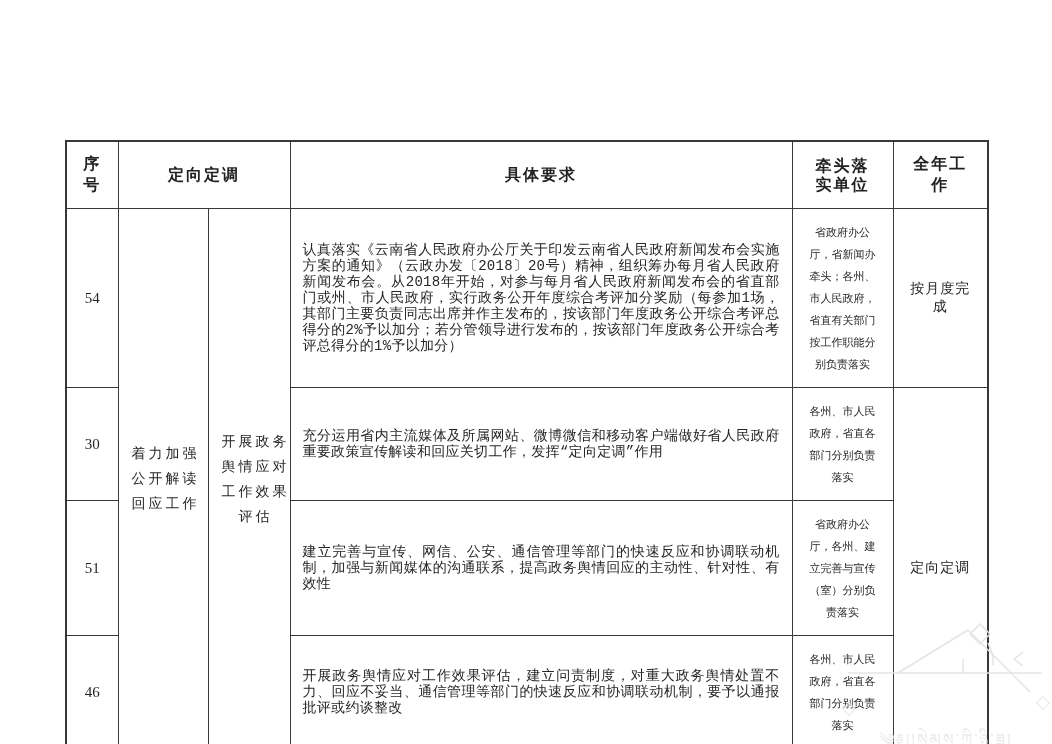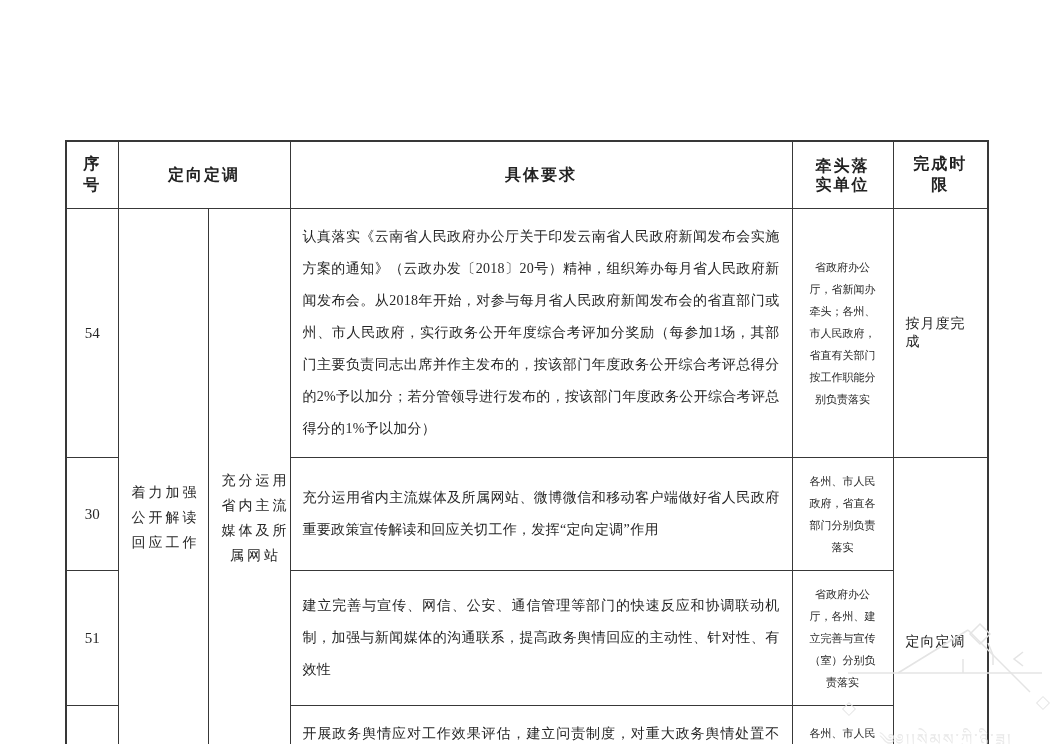--- a/index.html
+++ b/index.html
@@ -60,36 +60,38 @@
   }
   td.group-cell .group-inner {
     width: 70px;
     margin: 0 auto;
     line-height: 25px;
     letter-spacing: 3px;
     text-align: center;
   }
   td.req-cell {
     font-size: 14px;
-    line-height: 32px;
+    line-height: 16px;
     padding: 4px 8px 4px 9px;
     text-align: justify;
     vertical-align: middle;
     letter-spacing: 0.3px;
+    font-family: Liberation Mono, monospace;
   }
   td.unit-cell {
     font-size: 11px;
     line-height: 22px;
     text-align: center;
     vertical-align: middle;
     padding: 2px 3px;
   }
   td.deadline-cell {
     font-size: 14px;
     letter-spacing: 1px;
+    text-align: center;
     vertical-align: middle;
   }
 
   
   .watermark {
     position: absolute;
     left: 840px;
     top: 612px;
     width: 212px;
     height: 132px;
@@ -145,31 +147,31 @@
   </colgroup>
   <thead>
     <tr class="header-row">
       <th class="hdr">序号</th>
       <th class="hdr" colspan="2">定向定调</th>
       <th class="hdr">具体要求</th>
       <th class="hdr">
         <span class="hline">牵头落</span>
         <span class="hline">实单位</span>
       </th>
-      <th class="hdr">完成时限</th>
+      <th class="hdr">全年工作</th>
     </tr>
   </thead>
   <tbody>
     <tr class="row-29">
       <td class="no-cell">54</td>
       <td class="group-cell" rowspan="4">
         <div class="group-inner">着力加强公开解读回应工作</div>
       </td>
       <td class="group-cell" rowspan="4">
-        <div class="group-inner">充分运用省内主流媒体及所属网站</div>
+        <div class="group-inner">开展政务舆情应对工作效果评估</div>
       </td>
       <td class="req-cell">认真落实《云南省人民政府办公厅关于印发云南省人民政府新闻发布会实施方案的通知》（云政办发〔2018〕20号）精神，组织筹办每月省人民政府新闻发布会。从2018年开始，对参与每月省人民政府新闻发布会的省直部门或州、市人民政府，实行政务公开年度综合考评加分奖励（每参加1场，其部门主要负责同志出席并作主发布的，按该部门年度政务公开综合考评总得分的2%予以加分；若分管领导进行发布的，按该部门年度政务公开综合考评总得分的1%予以加分）</td>
       <td class="unit-cell">省政府办公厅，省新闻办牵头；各州、市人民政府，省直有关部门按工作职能分别负责落实</td>
       <td class="deadline-cell">按月度完成</td>
     </tr>
     <tr class="row-30">
       <td class="no-cell">30</td>
       <td class="req-cell">充分运用省内主流媒体及所属网站、微博微信和移动客户端做好省人民政府重要政策宣传解读和回应关切工作，发挥“定向定调”作用</td>
       <td class="unit-cell">各州、市人民政府，省直各部门分别负责落实</td>
       <td class="deadline-cell" rowspan="3">定向定调</td>

